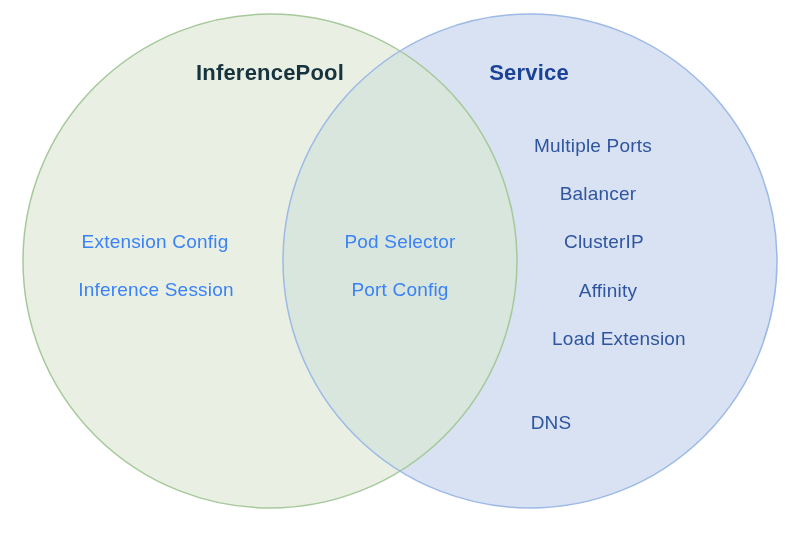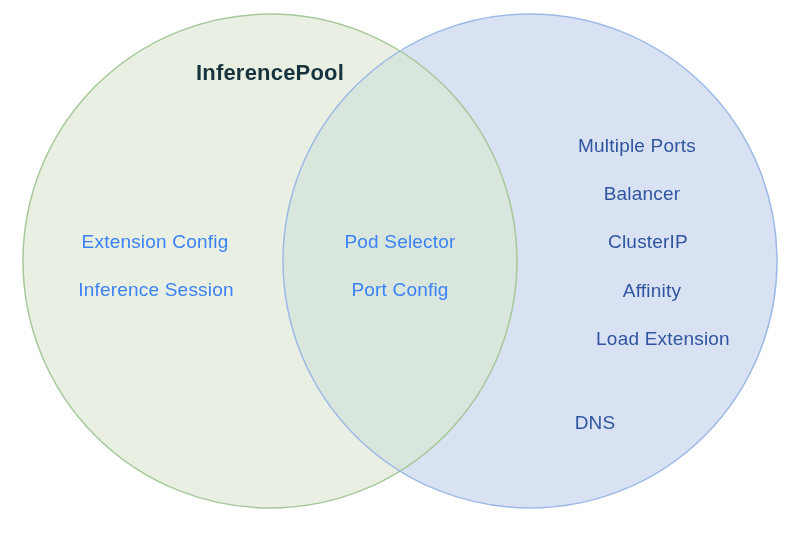--- a/index.html
+++ b/index.html
@@ -29,21 +29,21 @@
     letter-spacing: 0.2px;
   }
   .title {
     font-size: 22px;
     font-weight: 700;
     letter-spacing: 0.2px;
   }
   .teal-title { color: #17333d; }
   .teal       { color: #3b82f6; }
   .blue-title { color: #1a4297; }
-  .blue       { color: #2f55a0; margin-left: 44px; }
+  .blue       { color: #2f55a0; }
 </style>
 </head>
 <body>
 
 <div class="canvas">
 
   <svg class="venn-svg" width="800" height="533" viewBox="0 0 800 533">
     <defs>
       <clipPath id="clip-left-circle">
         <circle cx="270" cy="261" r="247"></circle>
@@ -55,20 +55,21 @@
     <circle cx="530" cy="261" r="247" fill="#d9e2f2"></circle>
 
     <circle cx="530" cy="261" r="247" clip-path="url(#clip-left-circle)" fill="#d8e6dd"></circle>
 
     <circle cx="270" cy="261" r="247" fill="none" stroke-width="1.5" stroke="#a6c89b"></circle>
     <circle cx="530" cy="261" r="247" fill="none" stroke-width="1.5" stroke="#9db9e6"></circle>
   </svg>
 
   <div class="lbl title teal-title" style="left:270px; top:73px;">InferencePool</div>
 
+  <div class="lbl title blue-title" style="left:529px; top:73px;">Service</div>
 
   <div class="lbl teal" style="left:155px; top:241px;">Extension Config</div>
   <div class="lbl teal" style="left:156px; top:289px;">Inference Session</div>
 
   <div class="lbl teal" style="left:400px; top:241px;">Pod Selector</div>
   <div class="lbl teal" style="left:400px; top:289px;">Port Config</div>
 
   <div class="lbl blue" style="left:593px; top:145px;">Multiple Ports</div>
   <div class="lbl blue" style="left:598px; top:193px;">Balancer</div>
   <div class="lbl blue" style="left:604px; top:241px;">ClusterIP</div>

